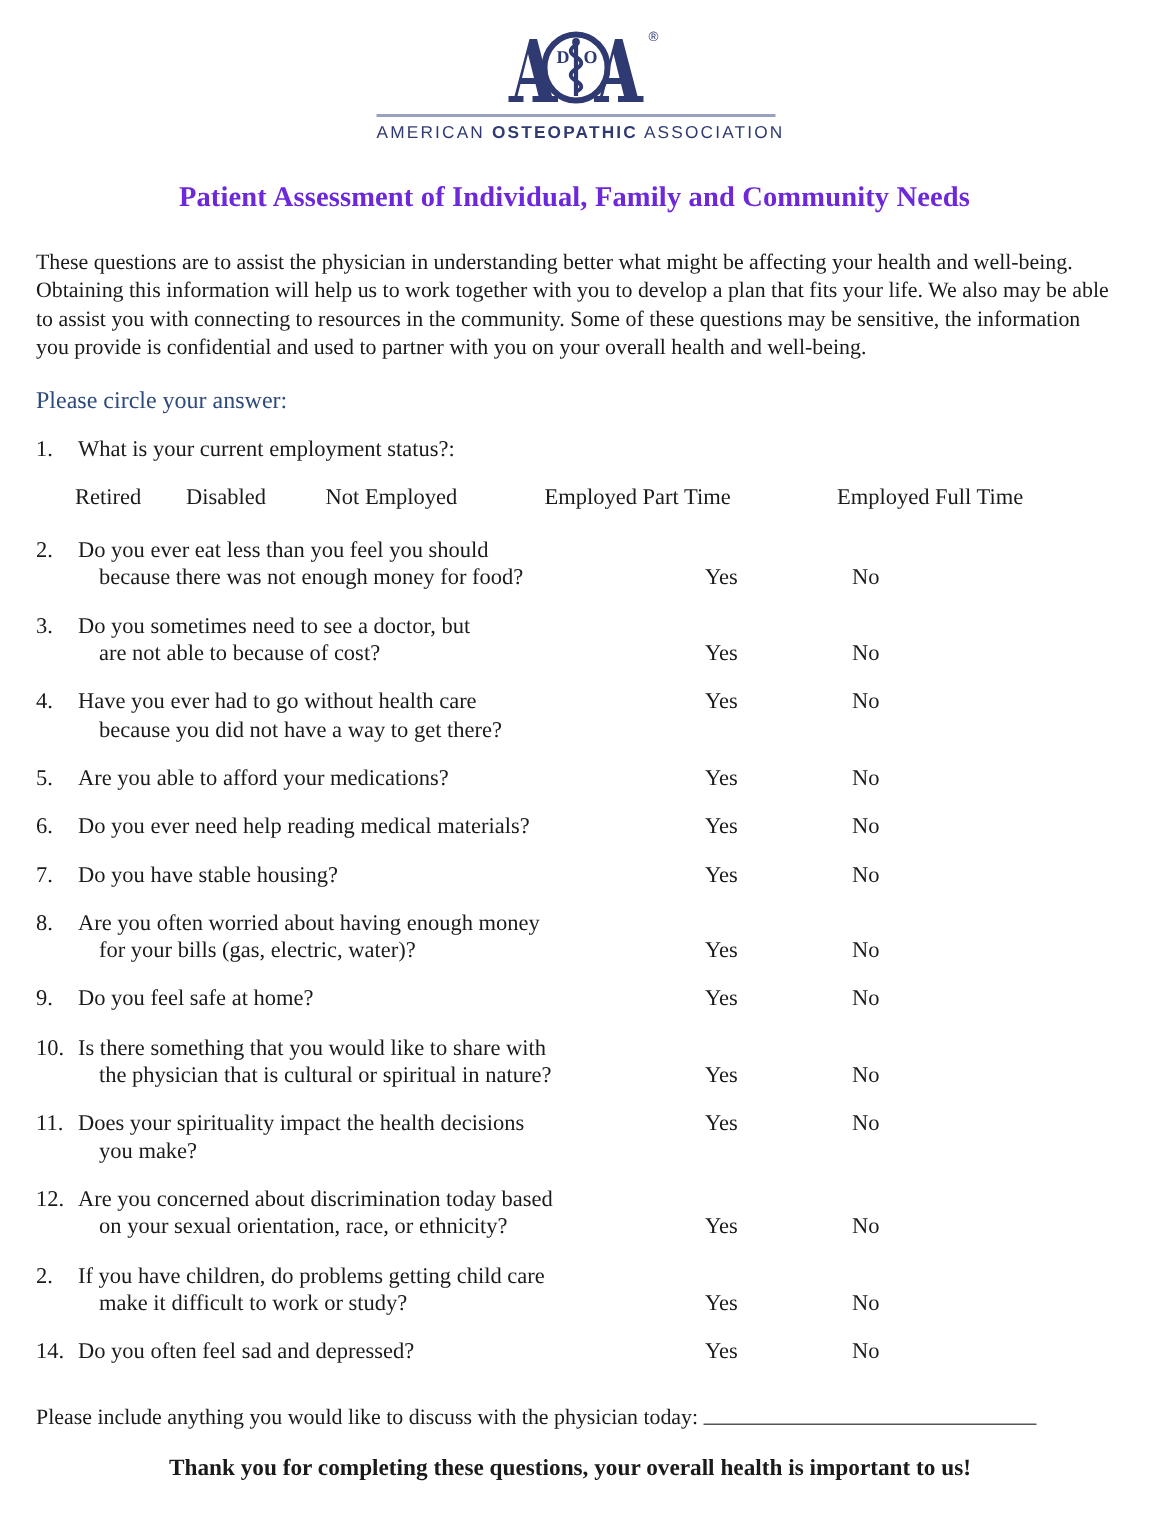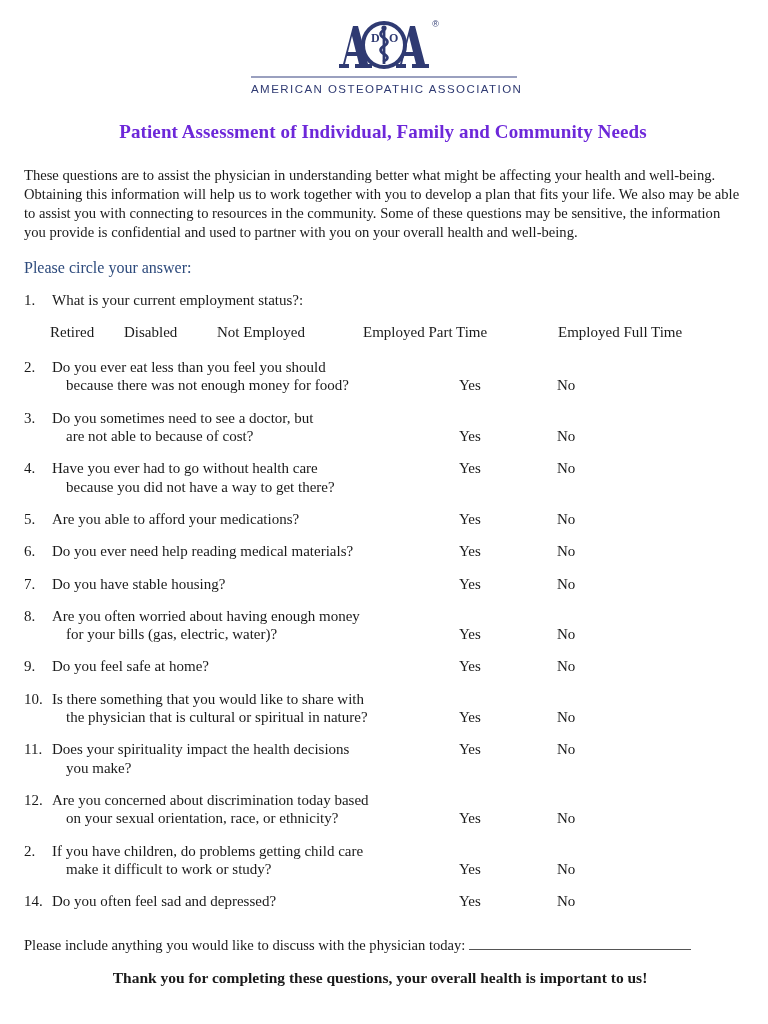--- a/index.html
+++ b/index.html
@@ -52,21 +52,21 @@
   }
   .logo-words {
     margin-top: 5px;
     text-align: center;
     font-family: "Liberation Sans", sans-serif;
     font-size: 11.5px;
     letter-spacing: 1.45px;
     color: #2f3a72;
     white-space: nowrap;
   }
-  .logo-words .bold { font-weight: normal; }
+  .logo-words .bold { font-weight: bold; }
 
   
   .doc-title {
     margin-top: 26px;
     text-align: center;
     font-size: 19px;
     font-weight: bold;
     color: #6d28d9;
     letter-spacing: 0.1px;
   }
@@ -105,21 +105,21 @@
   .q-num.wide { width: 30px; }
   .q-text {
     margin-left: 28px;
     max-width: 400px;
   }
   .q-text .l2 { display: block; padding-left: 2px; margin-left: 40px; }
 
   .q-answers {
     position: absolute;
     top: 0;
-    left: 1px;
+    left: 12px;
     width: 100%;
     height: 100%;
     pointer-events: none;
   }
   .ans {
     position: absolute;
     font-size: 15px;
     line-height: 1.22;
     pointer-events: auto;
   }

